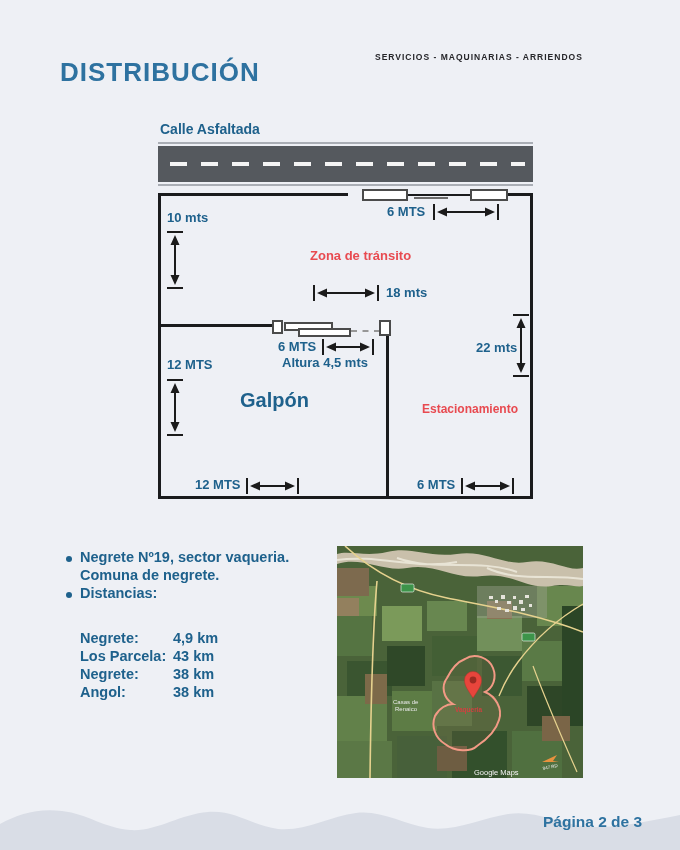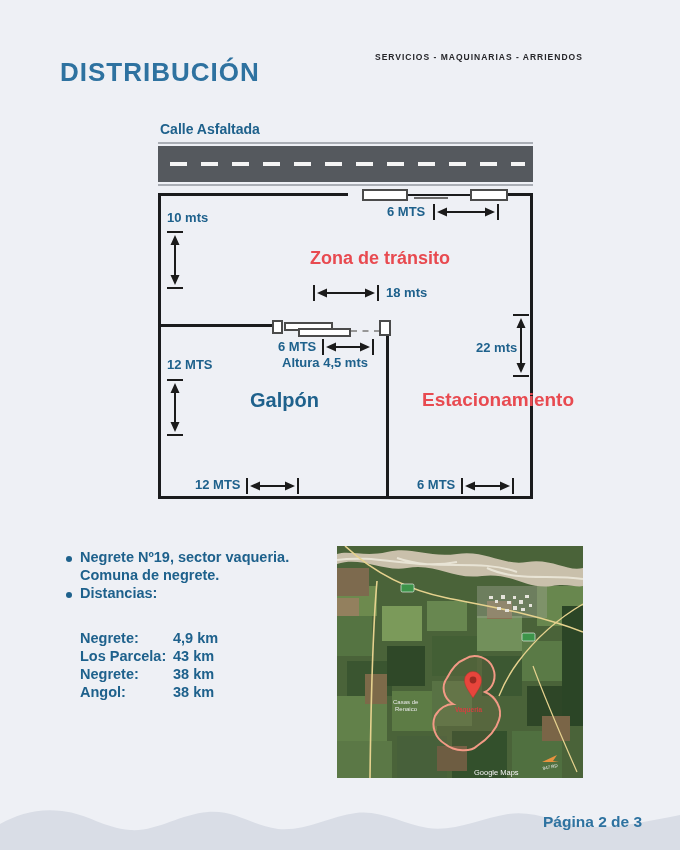--- a/index.html
+++ b/index.html
@@ -25,21 +25,21 @@
 
   
   .plot { left:158px; top:193px; width:375px; height:306px; }
   .wall { position:absolute; background:#1a1b1d; }
   .gate-leaf { position:absolute; height:12px; background:#fff; border:2px solid #4b4b4b; }
   .gate-bar { position:absolute; height:2px; background:#1a1b1d; }
   .gate-post { position:absolute; background:#fff; border:2px solid #4b4b4b; }
   .gate-dash { position:absolute; border-top:2px dashed #979797; }
 
   .dim { position:absolute; font-size:13px; font-weight:700; color:#1e618c; white-space:nowrap; }
-  .zone { position:absolute; font-size:18px; font-weight:700; color:#e84a50; white-space:nowrap; }
+  .zone { position:absolute; font-size:13px; font-weight:700; color:#e84a50; white-space:nowrap; }
   .shed-name { position:absolute; font-size:20px; font-weight:800; color:#1e618c; white-space:nowrap; }
 
   
   .blist { color:#1e618c; font-weight:700; font-size:14.5px; }
   .bdot { position:absolute; width:6px; height:6px; border-radius:50%; background:#1e618c; }
   .bline { position:absolute; white-space:nowrap; color:#1e618c; font-weight:700; font-size:14.5px; }
   .drow { position:absolute; left:80px; white-space:nowrap; color:#1e618c; font-weight:700; font-size:14.5px; }
   .dplace { display:inline-block; width:93px;margin-top:26px; }
 
   
@@ -116,22 +116,22 @@
       <path d="M4,8 L14,3.5 V12.5 Z M48,8 L38,3.5 V12.5 Z" fill="#1b1b1b"></path>
     </svg>
     <div class="dim" style="left:124px;top:162px">Altura 4,5 mts</div>
 
     <div class="dim" style="left:9px;top:164px">12 MTS</div>
     <svg class="abs" style="left:9px;top:186px" width="16" height="57" viewBox="0 0 16 57">
       <path d="M0,1 H16 M0,56 H16 M8,8 V49" stroke="#1b1b1b" stroke-width="2" fill="none"></path>
       <path d="M8,4 L3.5,14 H12.5 Z M8,53 L3.5,43 H12.5 Z" fill="#1b1b1b"></path>
     </svg>
 
-    <div class="shed-name" style="left:92px;top:196px">Galpón</div>
-    <div class="zone" style="left:264px;top:196px;font-size:19px">Estacionamiento</div>
+    <div class="shed-name" style="left:82px;top:196px">Galpón</div>
+    <div class="zone" style="left:264px;top:209px;font-size:12px">Estacionamiento</div>
 
     <div class="dim" style="left:318px;top:147px">22 mts</div>
     <svg class="abs" style="left:355px;top:121px" width="16" height="63" viewBox="0 0 16 63">
       <path d="M0,1 H16 M0,62 H16 M8,8 V55" stroke="#1b1b1b" stroke-width="2" fill="none"></path>
       <path d="M8,4 L3.5,14 H12.5 Z M8,59 L3.5,49 H12.5 Z" fill="#1b1b1b"></path>
     </svg>
 
     <div class="dim" style="left:37px;top:284px">12 MTS</div>
     <svg class="abs" style="left:88px;top:285px" width="53" height="16" viewBox="0 0 53 16">
       <path d="M1,0 V16 M52,0 V16 M8,8 H45" stroke="#1b1b1b" stroke-width="2" fill="none"></path>

